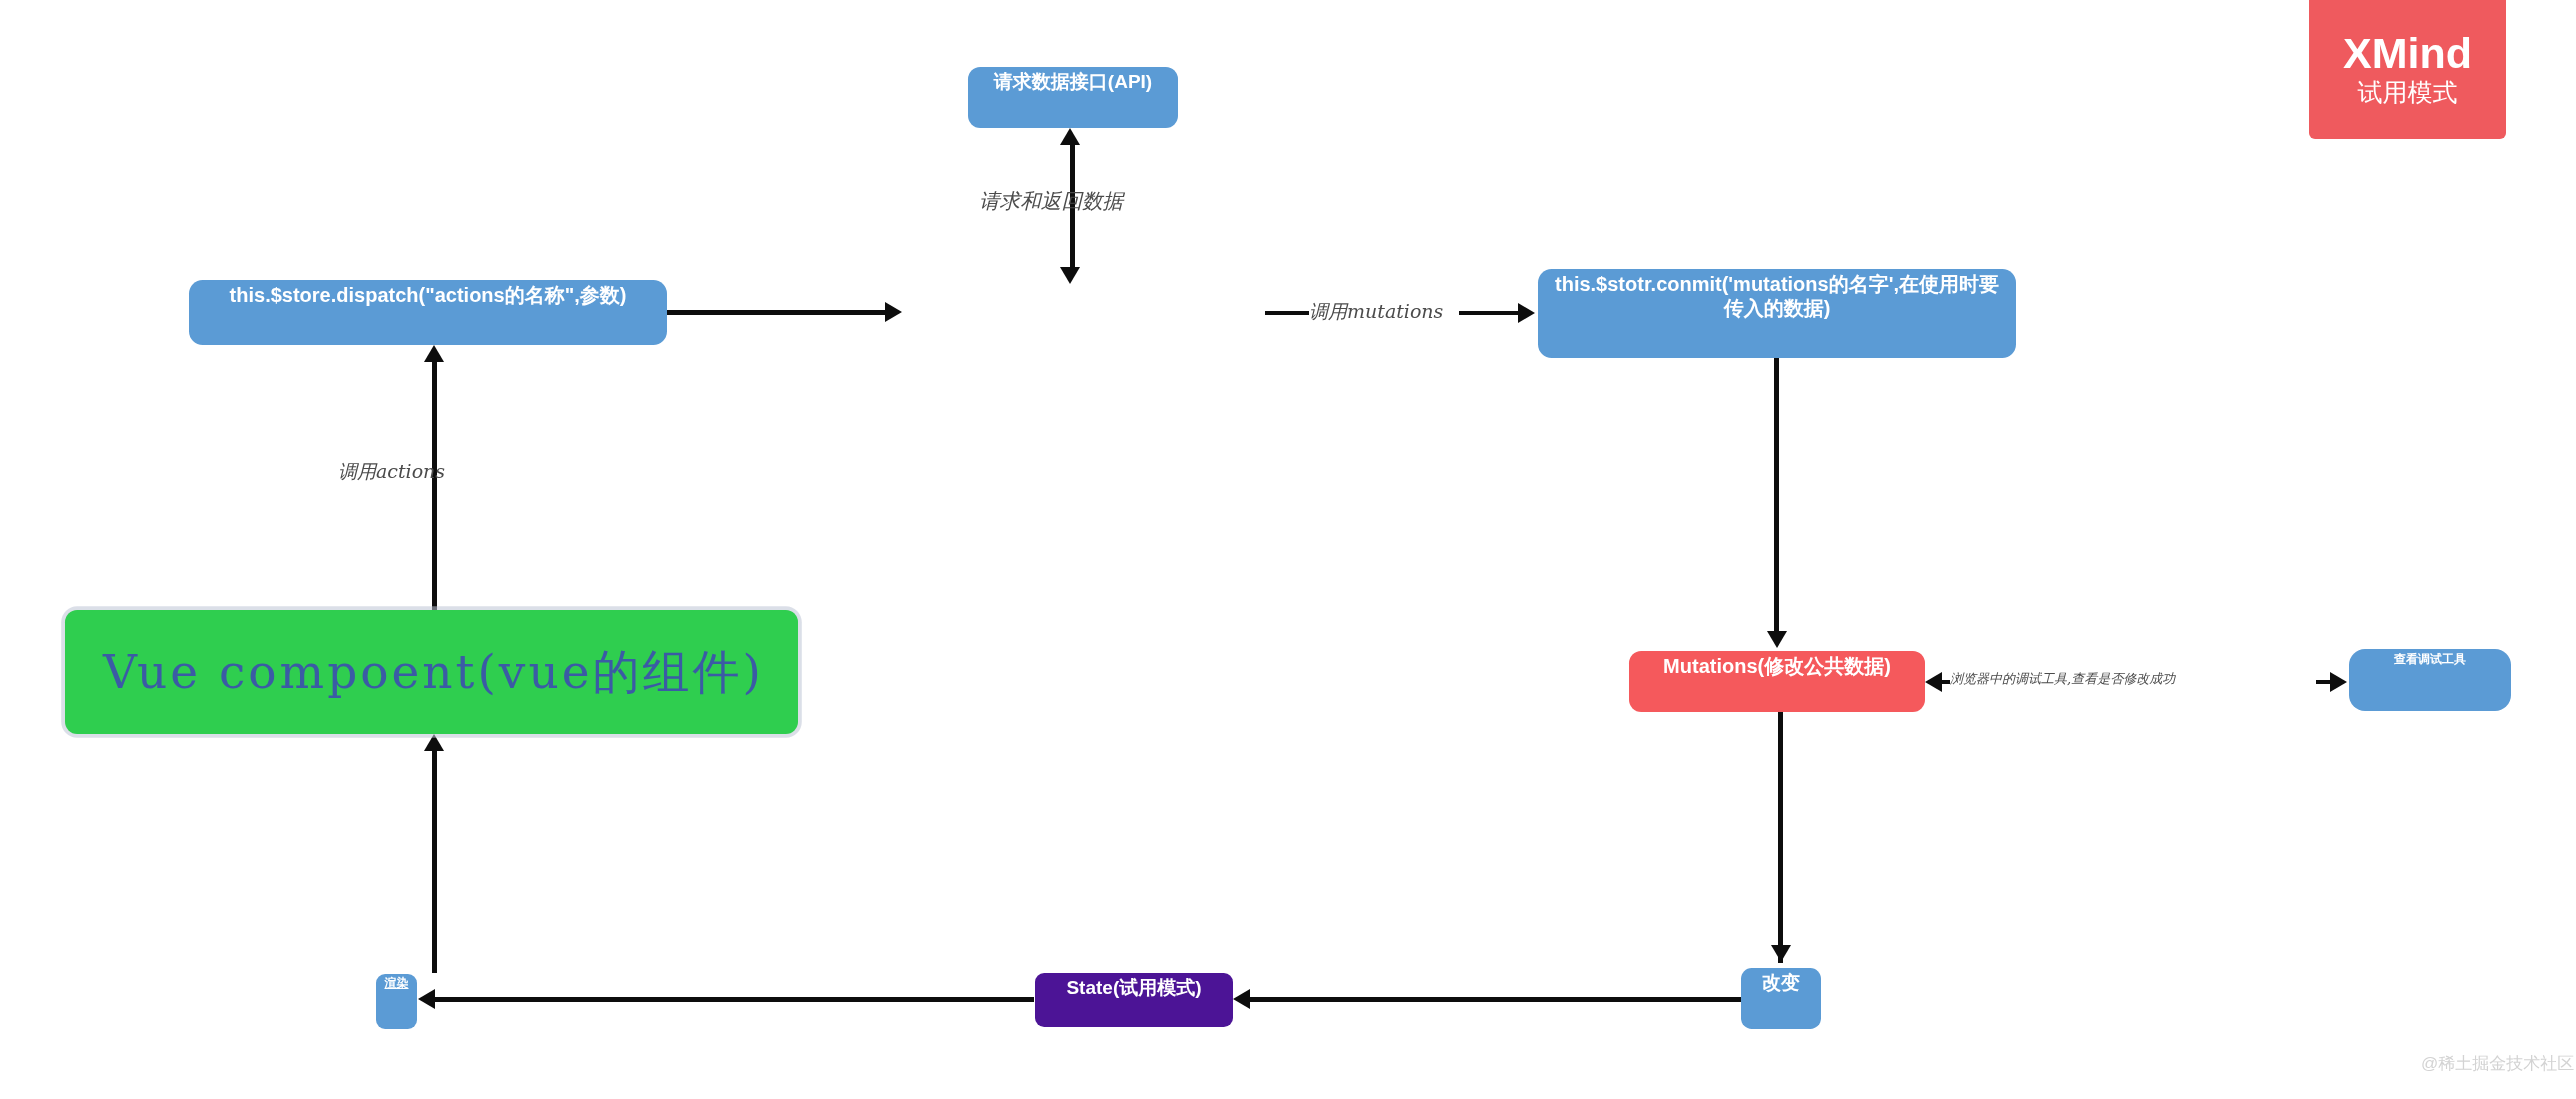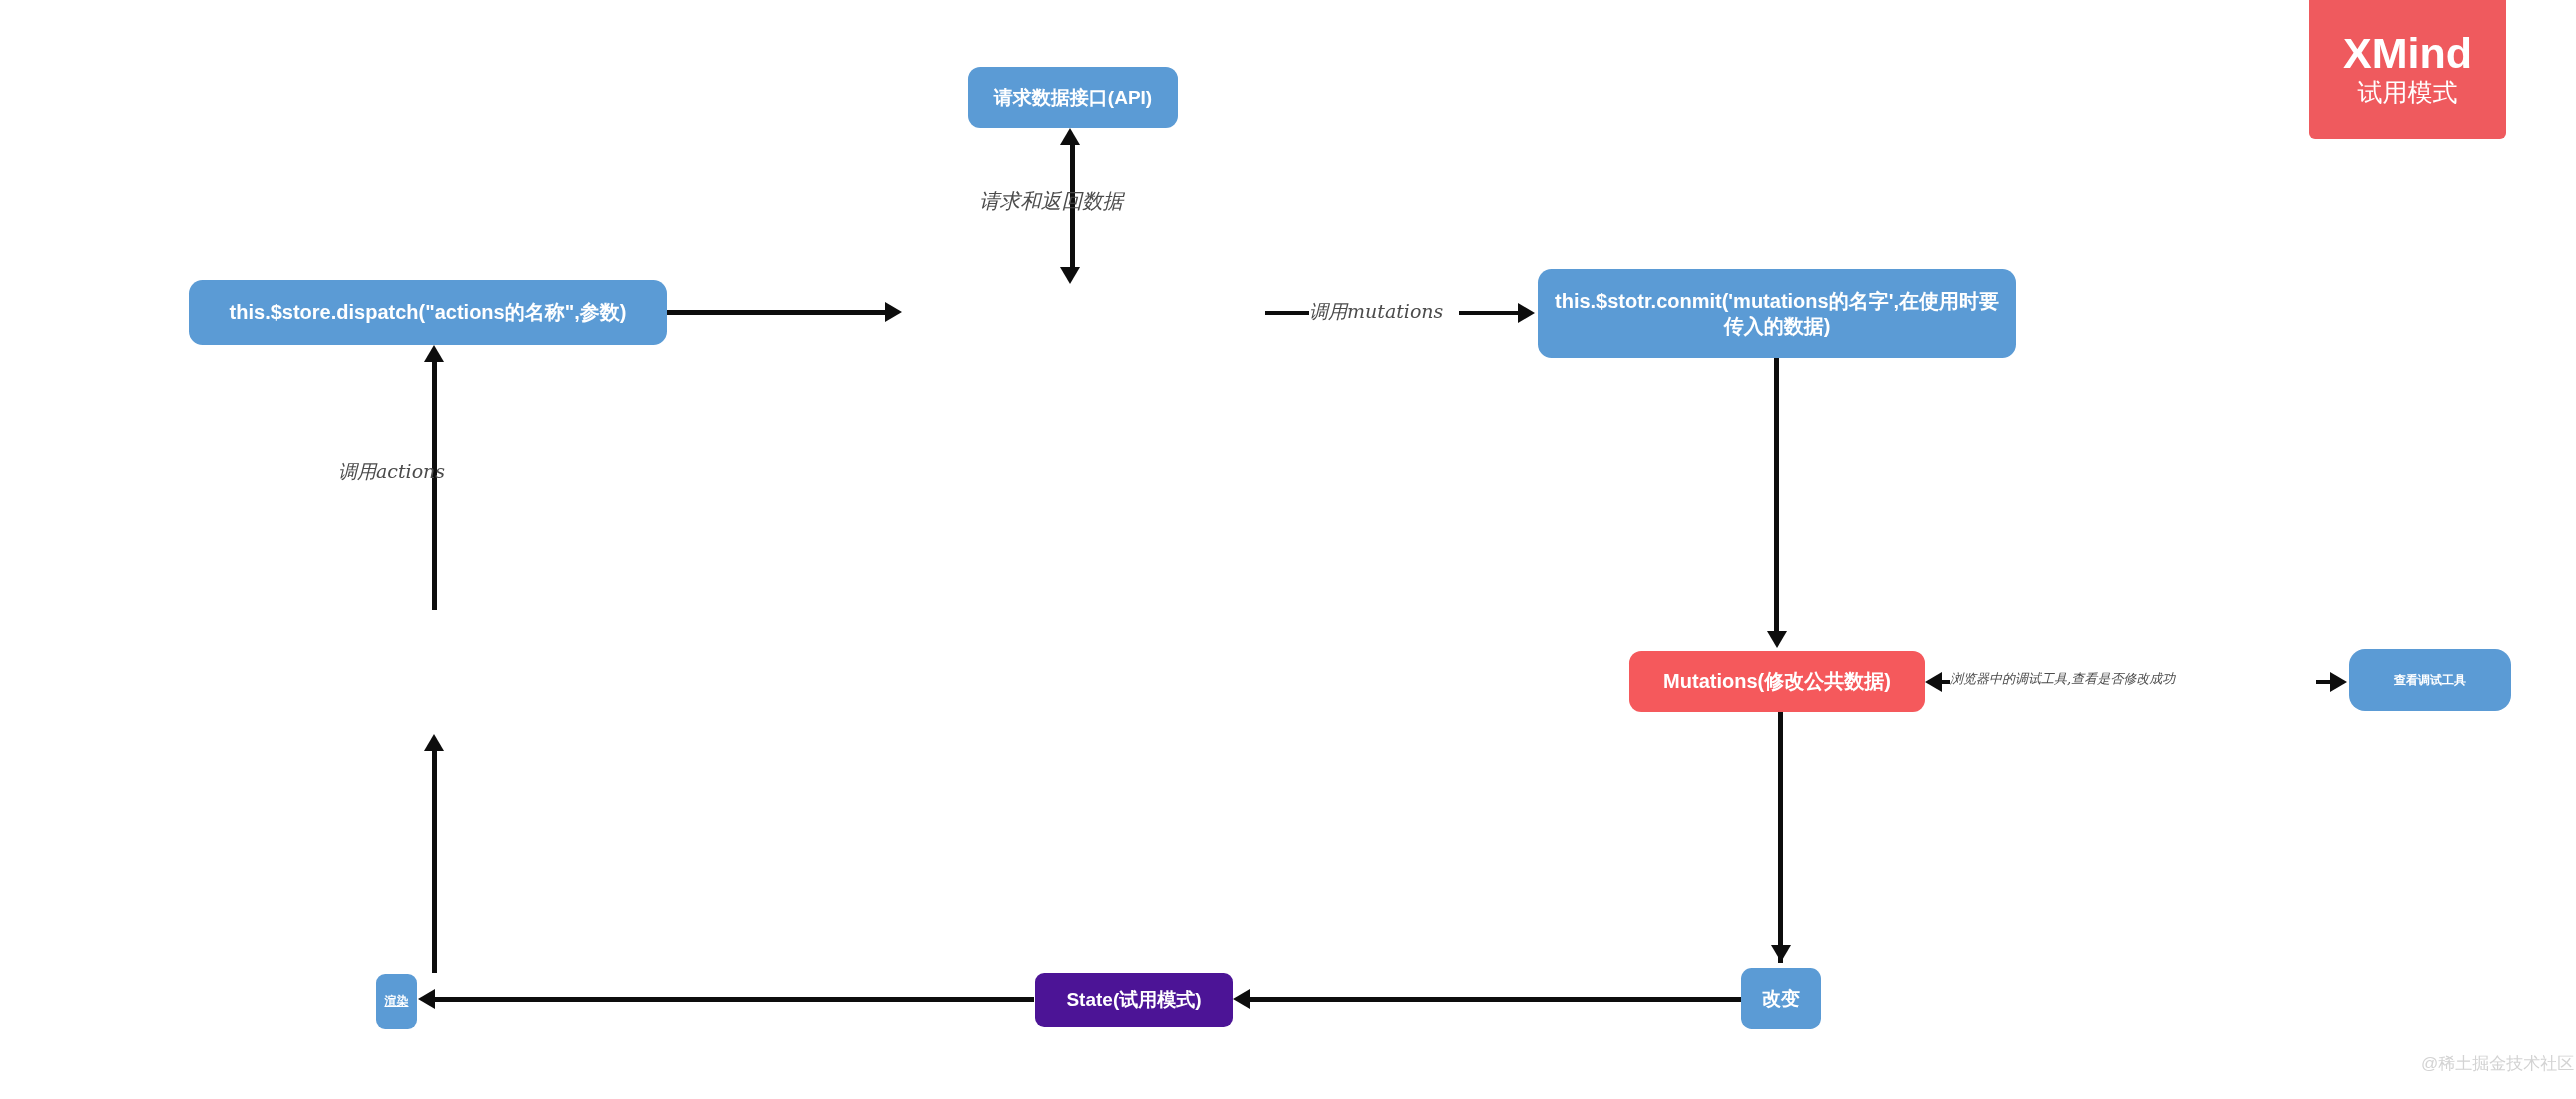--- a/index.html
+++ b/index.html
@@ -1,20 +1,20 @@
 <!DOCTYPE html>
 <html style="font-size:12.2px"><head>
 <meta charset="utf-8">
 <style>
   html,body{margin:0;padding:0;background:#ffffff;}
   body{width:2576px;height:1099px;overflow:hidden;font-family:"Liberation Sans","DejaVu Sans",sans-serif;}
   #stage{position:relative;width:2576px;height:1099px;background:#fff;}
 
   
-  .node{position:absolute;display:flex;align-items:center;justify-content:center;
+  .node{position:absolute;display:flex;justify-content:center;
         text-align:center;color:#ffffff;font-weight:bold;line-height:1.22;
         border-radius:10.7px;box-sizing:border-box;padding:3px 7.6px;}
   .node.blue   {background:#5b9bd5;}
   .node.amber  {background:#fcbc18;}
   .node.red    {background:#f5595c;}
   .node.purple {background:#4c1496;}
 
   #node-api      {left:968px;top:67px; width:210px;height:61px;  font-size:19px;border-radius:12.2px;}
   #node-dispatch {left:189px; top:280px;width:478px;height:65px;  font-size:20px;border-radius:13.7px;}
   #node-actions  {left:902px;top:282px;width:363px;height:61px;  font-size:20px;border-radius:12.2px;}
@@ -120,20 +120,23 @@
   </div>
 
   <div id="node-mutations" class="node red">
     <span>Mutations(修改公共数据)</span>
   </div>
 
   <div id="node-devtool" class="node blue">
     <span>查看调试工具</span>
   </div>
 
+  <div id="node-vue">
+    <span class="vue-label">Vue compoent(vue的组件)</span>
+  </div>
 
   <div id="node-render" class="node blue">
     <span>渲染</span>
   </div>
 
   <div id="node-state" class="node purple">
     <span>State(试用模式)</span>
   </div>
 
   <div id="node-change" class="node blue">

